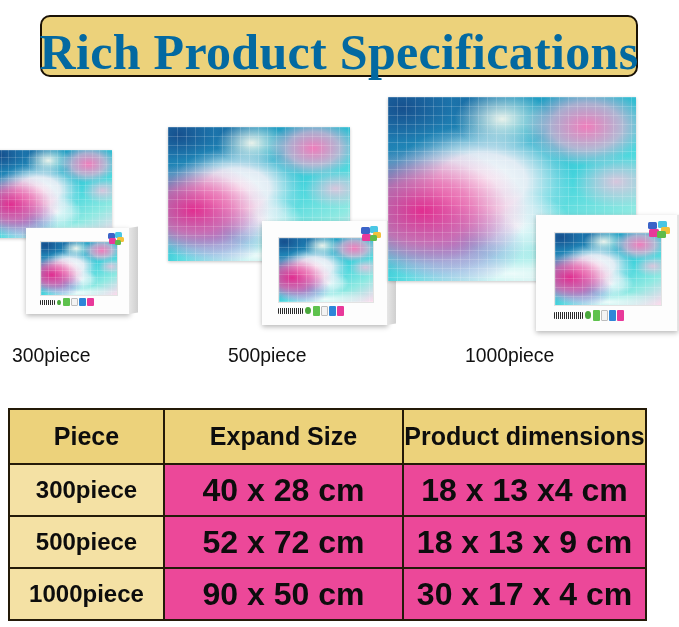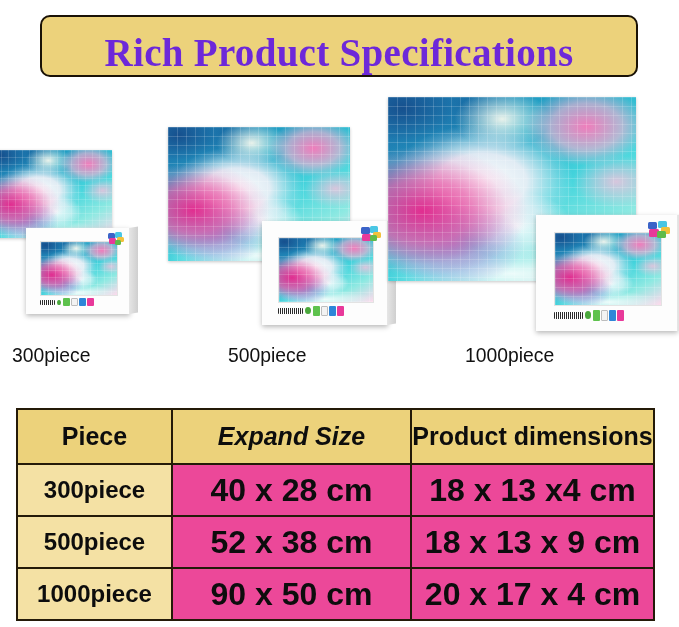--- a/index.html
+++ b/index.html
@@ -26,22 +26,22 @@
     border: 2px solid #1a1206;
     border-radius: 10px;
     box-sizing: border-box;
     display: flex;
     align-items: center;
     justify-content: center;
   }
   #title-text {
     font-family: "Liberation Serif", serif;
     font-weight: bold;
-    font-size: 39px;
-    color: #6d28d9;
+    font-size: 50px;
+    color: #0369a1;
     letter-spacing: 0.3px;
     white-space: nowrap;
     line-height: 1;
     margin-top: 12px;
   }
 
   
   #products {
     position: absolute;
     left: 0;
@@ -204,21 +204,21 @@
     transform: scaleX(0.92);
     transform-origin: left center;
   }
   #caption-300  { left: 12px;  top: 343px; }
   #caption-500  { left: 228px; top: 343px; }
   #caption-1000 { left: 465px; top: 343px; }
 
   
   #spec-table {
     position: absolute;
-    left: 16px;
+    left: 8px;
     top: 408px;
     width: 631px;
     border-collapse: collapse;
     table-layout: fixed;
   }
   #spec-table td, #spec-table th {
     border: 2px solid #241a08;
     text-align: center;
     vertical-align: middle;
     padding: 0;
@@ -235,21 +235,21 @@
     height: 50px;
     background: #ec4899;
     font-size: 32px;
     font-weight: bold;
   }
   #spec-table td.label-cell {
     background: #f4e1a4;
     font-size: 24px;
   }
   .col-piece { width: 153px; }
-  .col-expand { width: 237px; font-style: italic; }
+  .col-expand { width: 237px; }
   .col-package { width: 241px; }
 </style>
 </head>
 <body>
 
 <div id="title-banner">
   <span id="title-text">Rich Product Specifications</span>
 </div>
 
 <div id="products">
@@ -355,22 +355,22 @@
     </tr>
   </thead>
   <tbody>
     <tr>
       <td class="label-cell">300piece</td>
       <td>40 x 28 cm</td>
       <td>18 x 13 x4 cm</td>
     </tr>
     <tr>
       <td class="label-cell">500piece</td>
-      <td>52 x 38 cm</td>
+      <td>52 x 72 cm</td>
       <td>18 x 13 x 9 cm</td>
     </tr>
     <tr>
       <td class="label-cell">1000piece</td>
       <td>90 x 50 cm</td>
-      <td>20 x 17 x 4 cm</td>
+      <td>30 x 17 x 4 cm</td>
     </tr>
   </tbody>
 </table>
 
 </body></html>

